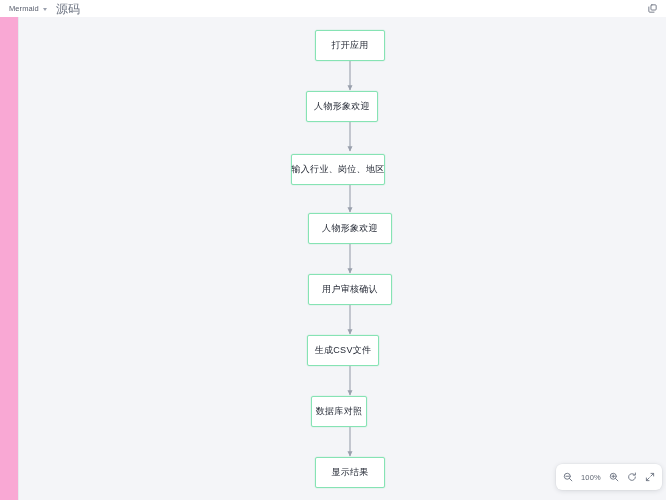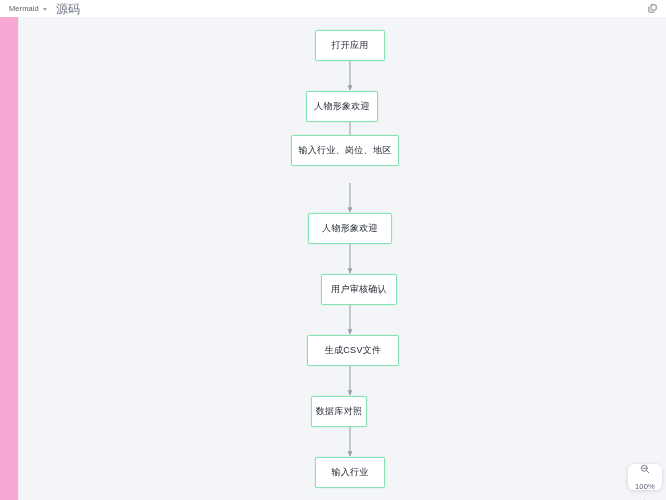--- a/index.html
+++ b/index.html
@@ -115,21 +115,20 @@
     bottom: 10px;
     height: 26px;
     background: #ffffff;
     border-radius: 6px;
     box-shadow: 0 1px 5px rgba(25,30,50,.13), 0 0 0 .5px rgba(0,0,0,.04);
     display: flex;
     align-items: center;
     padding: 0 7px;
     gap: 8px;
     z-index: 30;
-    flex-direction: column;
   }
 
   .zb-item {
     display: flex;
     align-items: center;
     justify-content: center;
     color: #6f7684;
   }
   .zb-item svg { display: block; }
 
@@ -177,31 +176,31 @@
         <line x1="331" y1="288" x2="331" y2="317"></line>
         <line x1="331" y1="349" x2="331" y2="378"></line>
         <line x1="331" y1="410" x2="331" y2="439"></line>
       </g>
     </svg>
 
     <div class="node" style="left:296px; top:13px; width:70px;">打开应用</div>
 
     <div class="node" style="left:287px; top:74px; width:72px;">人物形象欢迎</div>
 
-    <div class="node" style="left:272px; top:118px; width:108px;">输入行业、岗位、地区</div>
+    <div class="node" style="left:272px; top:137px; width:94px;">输入行业、岗位、地区</div>
 
     <div class="node" style="left:289px; top:196px; width:84px;">人物形象欢迎</div>
 
-    <div class="node" style="left:302px; top:257px; width:76px;">用户审核确认</div>
-
-    <div class="node" style="left:288px; top:318px; width:92px;">生成CSV文件</div>
+    <div class="node" style="left:289px; top:257px; width:84px;">用户审核确认</div>
+
+    <div class="node" style="left:288px; top:318px; width:72px;">生成CSV文件</div>
 
     <div class="node" style="left:292px; top:379px; width:56px;">数据库对照</div>
 
-    <div class="node" style="left:296px; top:440px; width:70px;">输入行业</div>
+    <div class="node" style="left:296px; top:440px; width:70px;">显示结果</div>
 
     <div class="zoombar">
 
       <div class="zb-item">
         <svg width="10" height="10" viewBox="0 0 16 16" fill="none" stroke="#6f7684" stroke-width="1.5" stroke-linecap="round">
           <circle cx="6.8" cy="6.8" r="4.8"></circle>
           <line x1="10.4" y1="10.4" x2="14.2" y2="14.2"></line>
           <line x1="4.6" y1="6.8" x2="9" y2="6.8"></line>
         </svg>
       </div>

